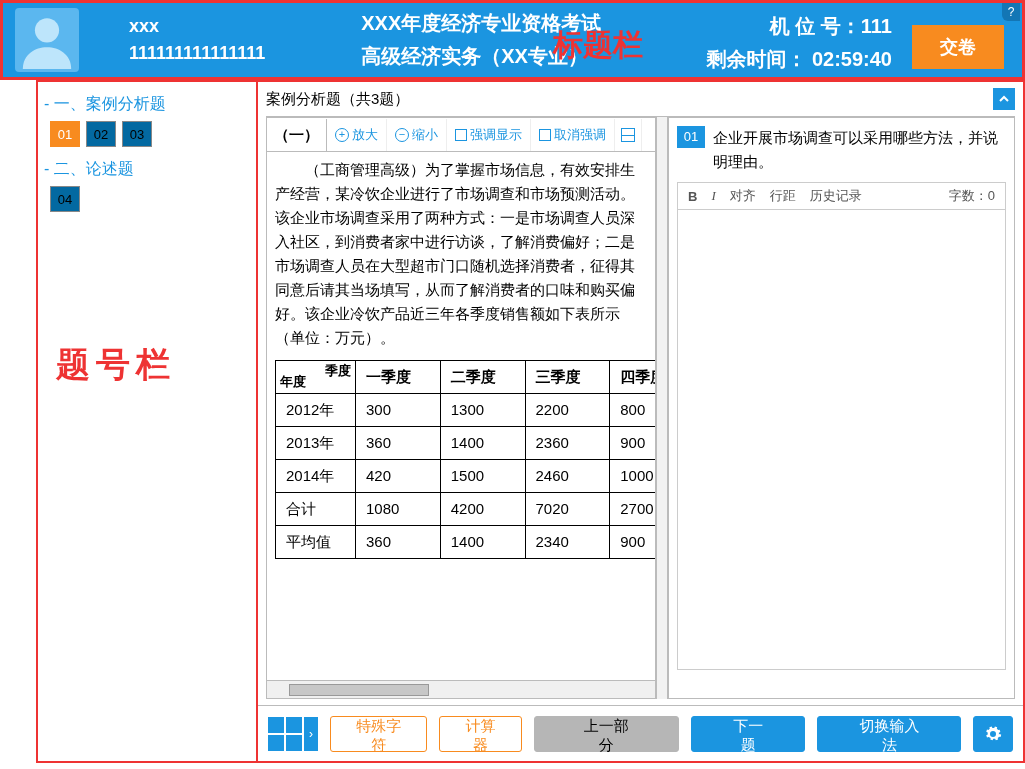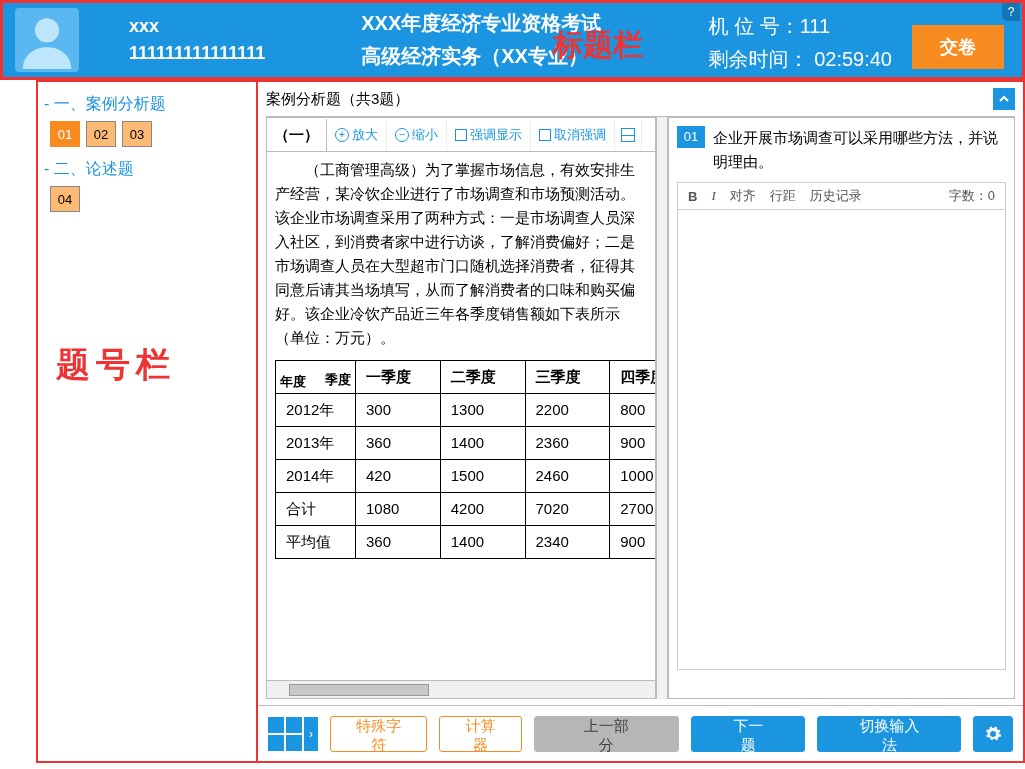--- a/index.html
+++ b/index.html
@@ -8,31 +8,31 @@
 
 .header { height: 80px; background: #1b95e0; color: #fff; display: flex; align-items: center; padding: 0 12px; position: relative; border: 3px solid #e33; gap: 36px; }
 .avatar { width: 64px; height: 64px; background: #5bb7ef; border-radius: 4px; margin-right: 14px; display: flex; align-items: center; justify-content: center; }
 .avatar svg { width: 58px; height: 58px; fill: #bde5fb; }
 .user-col { display: flex; flex-direction: column; gap: 6px; }
 .user-col span { font-size: 18px; font-weight: bold; }
 .exam-col { margin-left: 60px; display: flex; flex-direction: column; gap: 6px; }
 .exam-col span { font-size: 20px; font-weight: bold; }
 .label-title { position: absolute; left: 550px; top: 22px; color: #e33; font-size: 30px; font-weight: bold; }
 .seat-col { position: absolute; right: 130px; top: 10px; display: flex; flex-direction: column; gap: 6px; }
-.seat-col span { font-size: 20px; font-weight: normal; }
+.seat-col span { font-size: 20px; font-weight: bold; text-align: right; }
 .submit-btn { position: absolute; right: 18px; top: 22px; background: #f88b1f; color: #fff; border: none; padding: 10px 28px; font-size: 18px; font-weight: bold; cursor: pointer; }
 .help-badge { position: absolute; right: 2px; top: 0; width: 18px; height: 18px; background: #1376b5; color: #fff; font-size: 12px; text-align: center; line-height: 18px; border-bottom-left-radius: 6px; }
 
 
 .main { display: flex; height: 683px; margin-left: 36px; }
 .sidebar { width: 222px; border: 2px solid #e33; padding: 8px 6px; position: relative; }
 .sec-title { color: #1b95e0; font-size: 16px; margin: 4px 0 6px; }
 .sec-title::before { content: "- "; color: #1b95e0; }
 .qbtns { display: flex; gap: 6px; margin-bottom: 12px; padding-left: 6px; }
-.qbtn { width: 30px; height: 26px; border: 1px solid #888; background: #fdba74; font-size: 13px; cursor: pointer; }
+.qbtn { width: 30px; height: 26px; border: 1px solid #888; background: #0369a1; font-size: 13px; cursor: pointer; }
 .qbtn.active { background: #f88b1f; color: #fff; border-color: #f88b1f; }
 .sidebar-label { position: absolute; left: 18px; top: 260px; color: #e33; font-size: 34px; font-weight: bold; letter-spacing: 6px; }
 
 .content { flex: 1; border: 2px solid #e33; border-left: none; display: flex; flex-direction: column; }
 .section-header { display: flex; align-items: center; padding: 6px 8px; font-size: 15px; gap: 19px; }
 .section-header .sh-text { flex: 1; }
 .collapse-btn { width: 22px; height: 22px; background: #1b95e0; color: #fff; border: none; display: flex; align-items: center; justify-content: center; cursor: pointer; }
 .content-label { color: #e33; font-size: 32px; font-weight: bold; text-align: center; letter-spacing: 10px; margin-top: -6px; margin-bottom: 4px; }
 
 .body-row { flex: 1; display: flex; border-top: 1px solid #bbb; margin: 0 8px; min-height: 0; }
@@ -45,21 +45,21 @@
 .split-icon { width: 14px; height: 14px; display: inline-block; border: 1.5px solid #1b95e0; position: relative; }
 .split-icon::after { content: ""; position: absolute; left: 0; right: 0; top: 50%; border-top: 1.5px solid #1b95e0; }
 .split-btn { padding: 0 6px; }
 
 .passage-body { flex: 1; overflow: auto; padding: 6px 8px; font-size: 15px; line-height: 1.6; }
 .passage-body p { text-indent: 2em; }
 
 table.data { border-collapse: collapse; margin-top: 10px; font-size: 15px; width: 420px; }
 table.data th, table.data td { border: 1px solid #000; padding: 4px 10px; text-align: left; }
 .diag { width: 80px; position: relative; font-size: 13px; }
-.diag .tl { position: absolute; right: 4px; top: 9px; }
+.diag .tl { position: absolute; right: 4px; top: 0; }
 .diag .bl { position: absolute; left: 4px; bottom: 0; }
 .hscroll { height: 18px; border-top: 1px solid #bbb; background: #f0f0f0; display: flex; align-items: center; }
 .hscroll .thumb { width: 140px; height: 12px; background: #c7c7c7; border: 1px solid #999; margin-left: 22px; }
 
 .divider { width: 12px; background: #f2f2f2; border-left: 1px solid #bbb; border-right: 1px solid #bbb; }
 
 .answer-pane { flex: 1; display: flex; flex-direction: column; border: 1px solid #bbb; }
 .qheader { display: flex; gap: 8px; padding: 8px; font-size: 15px; line-height: 1.6; }
 .qnum { width: 28px; height: 22px; background: #1b95e0; color: #fff; text-align: center; font-size: 13px; line-height: 22px; flex-shrink: 0; }
 .editor-toolbar { display: flex; align-items: center; gap: 14px; padding: 4px 10px; border: 1px solid #ccc; margin: 0 8px; font-size: 13px; color: #555; }
@@ -68,21 +68,21 @@
 .editor-toolbar .spacer { flex: 1; }
 .editor-area { flex: 1; margin: 0 8px 8px; border: 1px solid #ccc; border-top: none; background: #fff; }
 .ans-hscroll { height: 16px; margin: 0 8px 4px; }
 
 .footer { height: 56px; border-top: 1px solid #bbb; display: flex; align-items: center; padding: 0 10px; gap: 12px; margin-top: 6px; }
 .grid-icon { display: flex; cursor: pointer; }
 .grid-sq { display: grid; grid-template-columns: 16px 16px; grid-template-rows: 16px 16px; gap: 2px; }
 .grid-sq span { background: #1b95e0; }
 .grid-arrow { width: 14px; height: 34px; background: #1b95e0; color: #fff; display: flex; align-items: center; justify-content: center; margin-left: 2px; font-size: 12px; }
 .fbtn { height: 36px; padding: 0 18px; border: 1px solid #f88b1f; background: #fff; color: #f88b1f; font-size: 15px; cursor: pointer; border-radius: 3px; }
-.fbtn.gray { background: #b6b6b6; color: #404040; border-color: #b6b6b6; padding: 0 42px; }
+.fbtn.gray { background: #b6b6b6; color: #000000; border-color: #b6b6b6; padding: 0 42px; }
 .fbtn.blue { background: #1b95e0; color: #fff; border-color: #1b95e0; padding: 0 34px; }
 .fbtn.sq { width: 40px; padding: 0; display: flex; align-items: center; justify-content: center; }
 .gear { width: 18px; height: 18px; }
 .footer .push { margin-left: auto; }
 </style>
 </head>
 <body>
 
 <div class="header">
   <div class="avatar">

